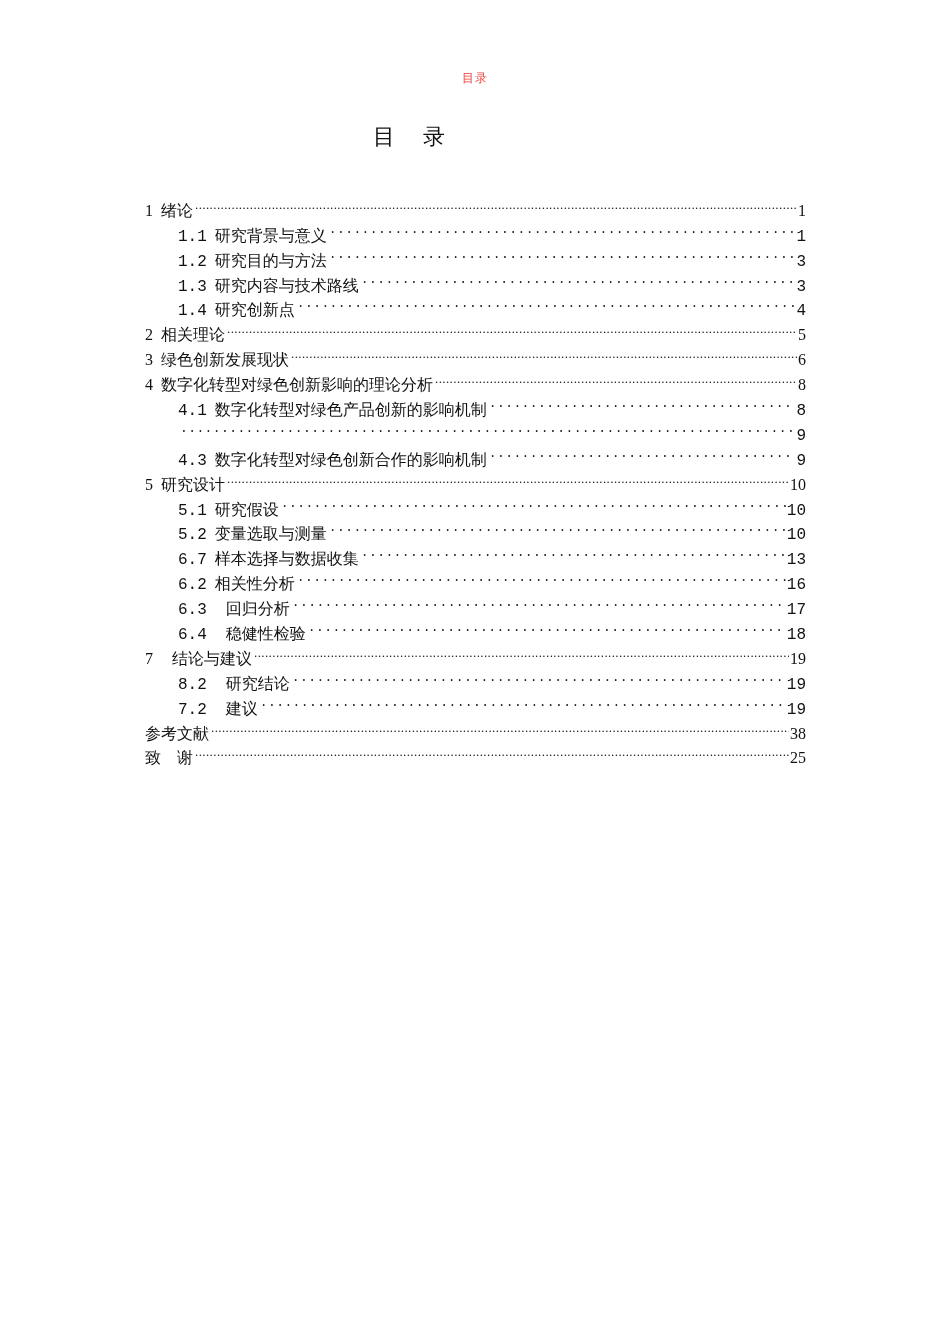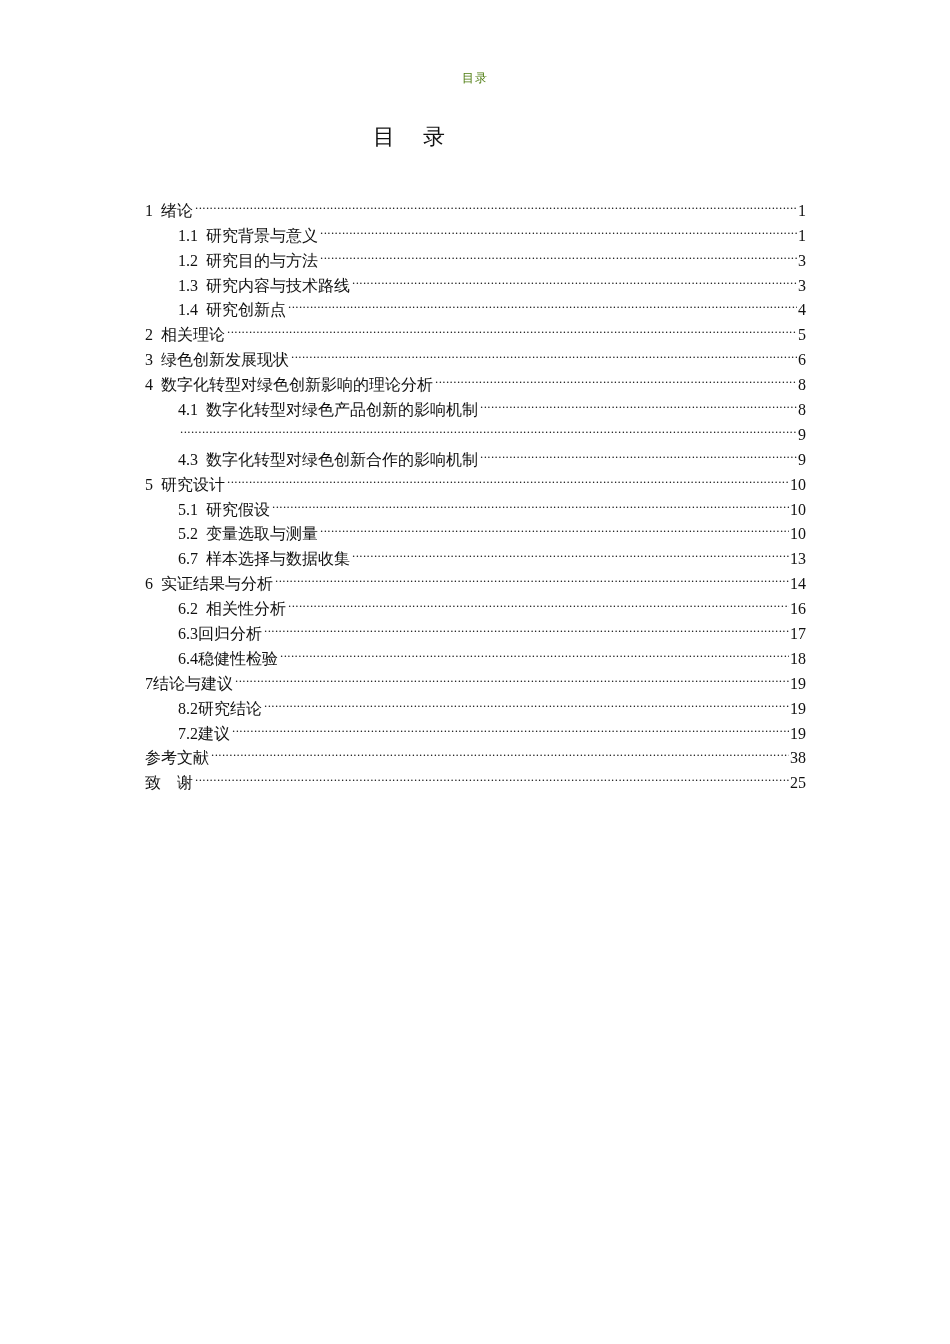--- a/index.html
+++ b/index.html
@@ -15,21 +15,21 @@
       font-family: "Liberation Serif", "DejaVu Serif", serif;
       color: #111111;
     }
     .running-header {
       position: absolute;
       top: 70px;
       left: 0;
       width: 950px;
       text-align: center;
       font-size: 12px;
-      color: #4d7c0f;
+      color: #ef4444;
       letter-spacing: 1px;
     }
     .toc-title {
       position: absolute;
       top: 122px;
       left: 0;
       width: 818px;
       text-align: center;
       font-size: 22px;
       letter-spacing: 0;
@@ -52,32 +52,33 @@
       display: flex;
       align-items: baseline;
       height: 24.9px;
       font-size: 16px;
       line-height: 24.9px;
       white-space: nowrap;
       cursor: pointer;
     }
     .toc-entry.level-2 {
       padding-left: 33px;
+      font-family: Liberation Mono, monospace;
     }
     .toc-label {
       flex: 0 0 auto;
     }
     .toc-num {
       display: inline-block;
     }
     .toc-num.wide {
       margin-right: 8px;
     }
     .toc-num.narrow {
-      margin-right: 0;
+      margin-right: 19px;
     }
     .toc-leader {
       flex: 1 1 auto;
       overflow: hidden;
       margin: 0 1px 0 2px;
       position: relative;
       height: 24.9px;
     }
     .toc-leader::before {
       content: "................................................................................................................................................................................................................................................................";
@@ -186,25 +187,20 @@
       <span class="toc-leader"></span>
       <span class="toc-page">10</span>
     </li>
 
   <li class="toc-entry level-2">
       <span class="toc-label"><span class="toc-num wide">6.7</span><span>样本选择与数据收集</span></span>
       <span class="toc-leader"></span>
       <span class="toc-page">13</span>
     </li>
 
-  <li class="toc-entry level-1">
-      <span class="toc-label"><span class="toc-num wide">6</span><span>实证结果与分析</span></span>
-      <span class="toc-leader"></span>
-      <span class="toc-page">14</span>
-    </li>
 
   <li class="toc-entry level-2">
       <span class="toc-label"><span class="toc-num wide">6.2</span><span>相关性分析</span></span>
       <span class="toc-leader"></span>
       <span class="toc-page">16</span>
     </li>
 
   <li class="toc-entry level-2">
       <span class="toc-label"><span class="toc-num narrow">6.3</span><span>回归分析</span></span>
       <span class="toc-leader"></span>

